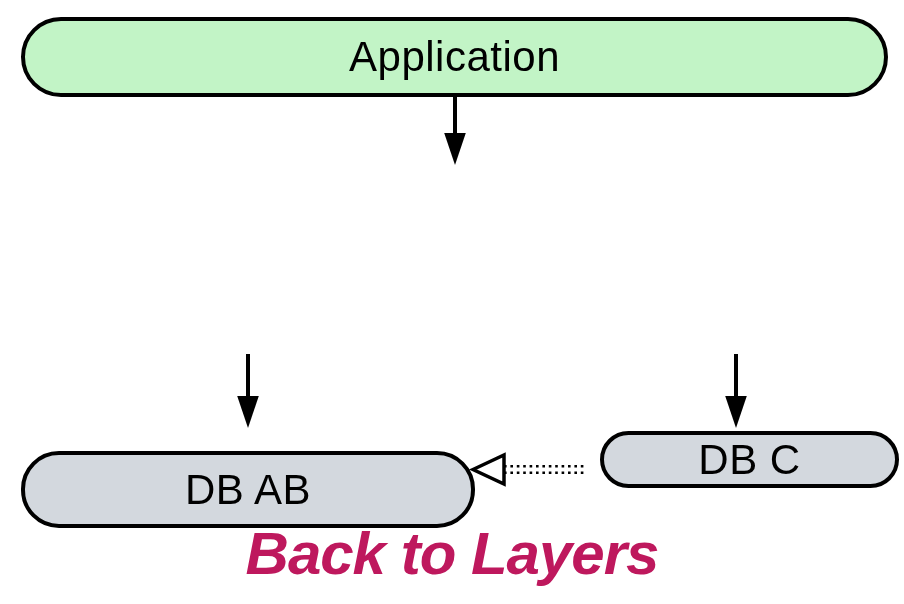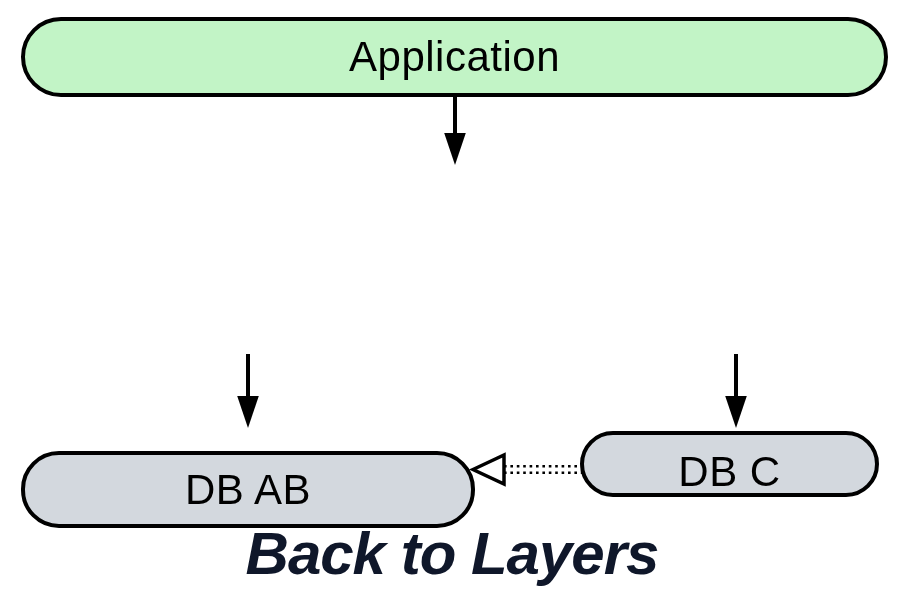--- a/index.html
+++ b/index.html
@@ -48,27 +48,26 @@
   .node-db-ab {
     left: 21px;
     top: 431px;
     width: 454px;
     height: 77px;
     border-radius: 38px;
     background: #d3d8de;
     margin-top: 20px;
   }
   .node-db-c {
-    left: 580px;
+    left: 600px;
     top: 431px;
     width: 299px;
-    height: 66px;
+    height: 57px;
     border-radius: 38px;
     background: #d3d8de;
-    align-items: flex-end;
   }
   .overlay {
     position: absolute;
     left: 0;
     top: 0;
     width: 904px;
     height: 604px;
     pointer-events: none;
   }
   .edge-line {
@@ -94,21 +93,21 @@
   }
   .caption {
     position: absolute;
     left: 0;
     top: 519px;
     width: 904px;
     text-align: center;
     font-size: 60px;
     font-weight: bold;
     font-style: italic;
-    color: #0f172a;
+    color: #be185d;
     line-height: 1.15;
     letter-spacing: -1px;
     cursor: pointer;
   }
 </style>
 </head>
 <body>
 
 <div class="canvas">
 

